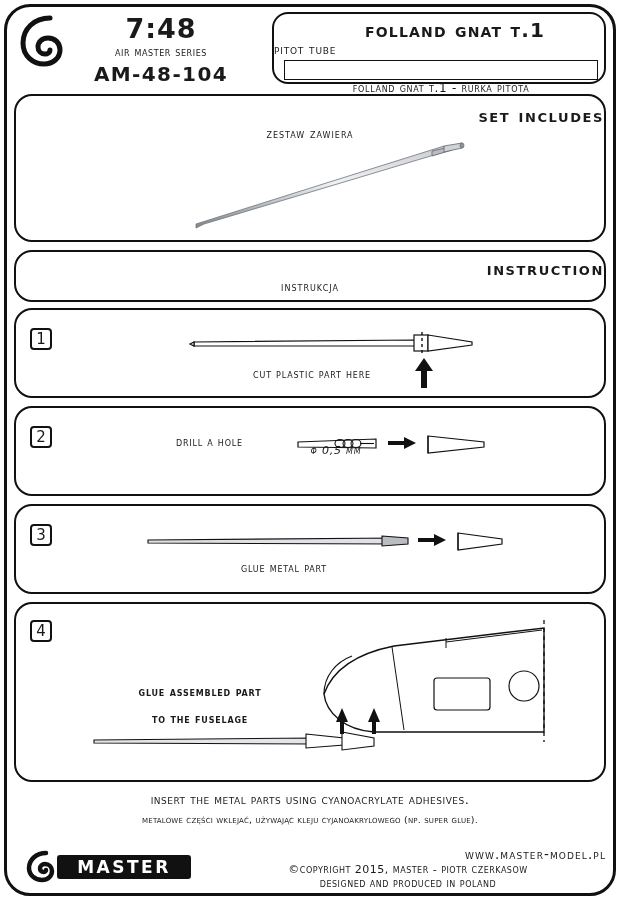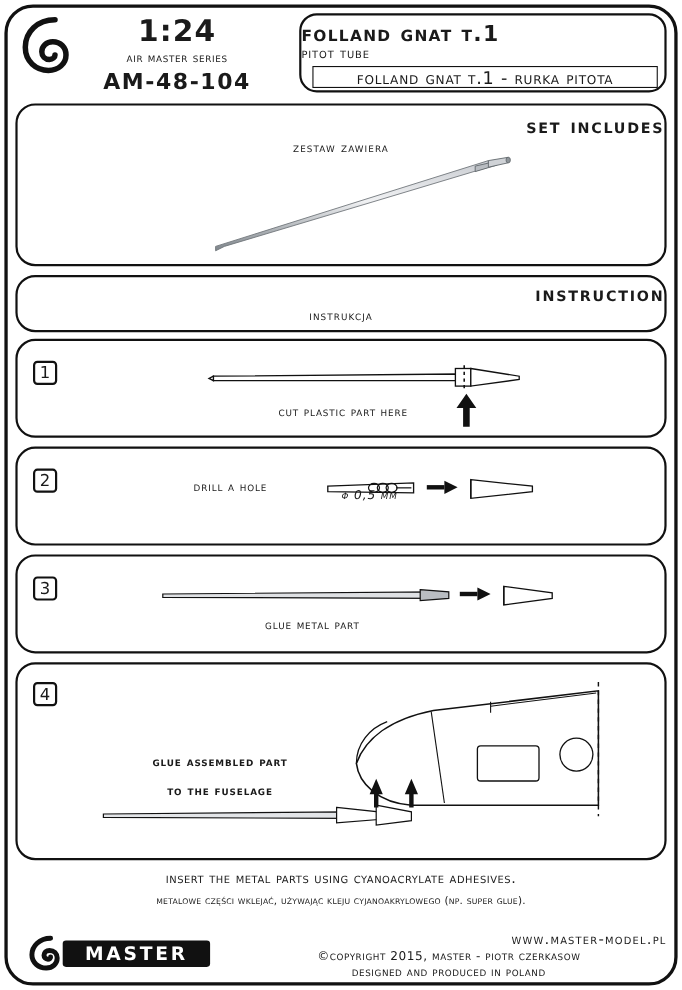--- a/index.html
+++ b/index.html
@@ -75,22 +75,22 @@
   .title-box {
     position: absolute;
     left: 258px; top: 0px;
     width: 334px; height: 72px;
     border: 2.5px solid #111;
     border-radius: 16px;
     box-sizing: border-box;
   }
   .title-main {
     position: absolute;
-    left: 0; top: 4px; width: 100%;
-    text-align: left;
+    left: 16px; top: 4px; width: 100%;
+    text-align: center;
     font-weight: bold;
     font-size: 20px;
     letter-spacing: 1.2px;
     font-variant: small-caps;
     text-transform: lowercase;
   }
   .title-sub {
     position: absolute;
     left: 0; top: 28px; width: 100%;
     text-align: left;
@@ -101,23 +101,23 @@
   }
   .title-pl-box {
     position: absolute;
     left: 10px; top: 46px;
     width: 314px; height: 20px;
     border: 1.6px solid #111;
     box-sizing: border-box;
   }
   .title-pl {
     position: absolute;
-    left: 0; top: 0; width: 100%;
-    text-align: center;
-    font-size: 16px;
+    left: 0; top: 20px; width: 100%;
+    text-align: center;
+    font-size: 12px;
     letter-spacing: 0.7px;
     font-variant: small-caps;
     text-transform: lowercase;
   }
 
   
   .panel {
     position: absolute;
     border: 2.2px solid #111;
     border-radius: 18px;
@@ -235,21 +235,21 @@
 
   <div class="header">
 
     <div class="logo-mark">
       <svg width="46" height="50" viewBox="0 0 46 50">
         <path d="M30,2 C14,2 3,13 3,27 C3,40 13,48 24,48 C33,48 40,42 40,34 C40,27 35,22 28,22 C22,22 18,26 18,31 C18,35 21,38 25,38 C28,38 30,36 30,34" fill="none" stroke="#111" stroke-width="5" stroke-linecap="round"></path>
       </svg>
     </div>
 
     <div class="scale-block">
-      <div class="scale-num">1:24</div>
+      <div class="scale-num">7:48</div>
       <div class="series-name">Air Master Series</div>
       <div class="kit-code">AM-48-104</div>
     </div>
 
     <div class="title-box">
       <div class="title-main">Folland Gnat T.1</div>
       <div class="title-sub">Pitot Tube</div>
       <div class="title-pl-box">
         <div class="title-pl">Folland Gnat T.1 - rurka Pitota</div>
       </div>

